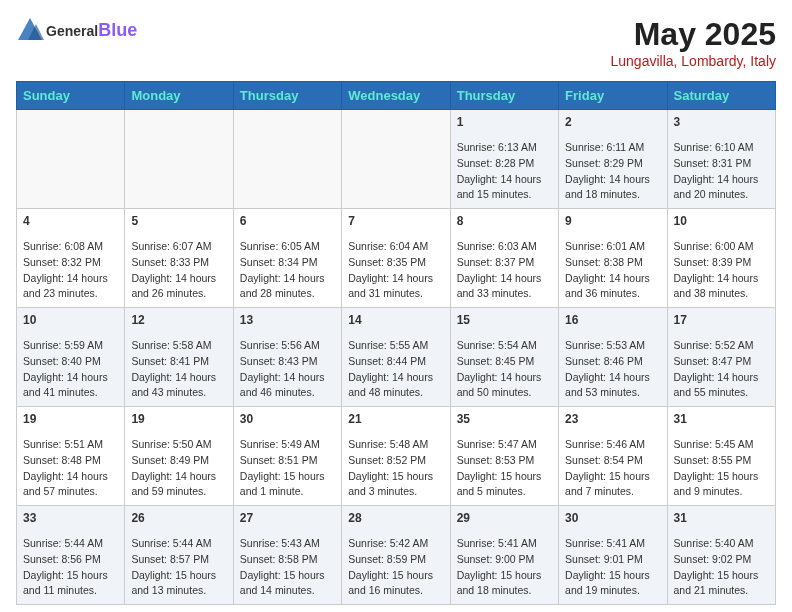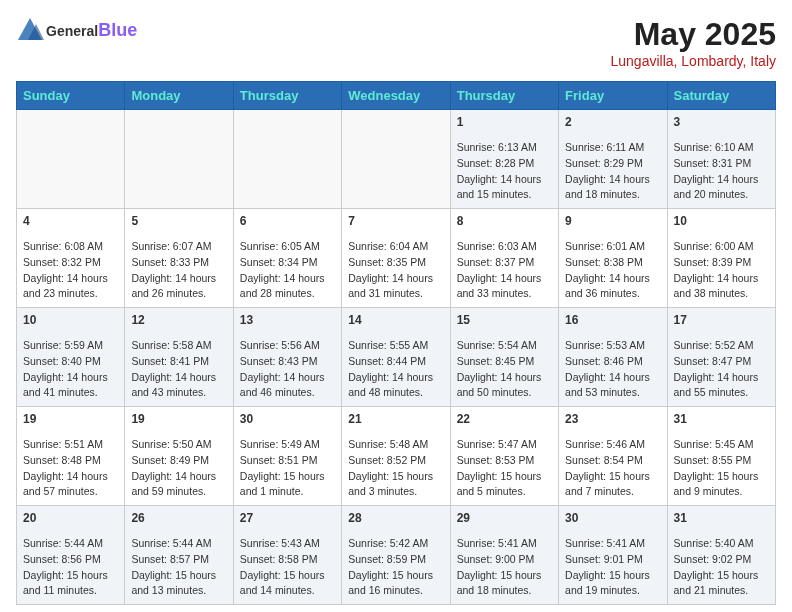--- a/index.html
+++ b/index.html
@@ -208,35 +208,35 @@
         </td>
         <td>
           <span class="day-number">30</span>
           <div class="day-info">Sunrise: 5:49 AM<br>Sunset: 8:51 PM<br>Daylight: 15 hours<br>and 1 minute.</div>
         </td>
         <td>
           <span class="day-number">21</span>
           <div class="day-info">Sunrise: 5:48 AM<br>Sunset: 8:52 PM<br>Daylight: 15 hours<br>and 3 minutes.</div>
         </td>
         <td>
-          <span class="day-number">22</span>
+          <span class="day-number">35</span>
           <div class="day-info">Sunrise: 5:47 AM<br>Sunset: 8:53 PM<br>Daylight: 15 hours<br>and 5 minutes.</div>
         </td>
         <td>
           <span class="day-number">23</span>
           <div class="day-info">Sunrise: 5:46 AM<br>Sunset: 8:54 PM<br>Daylight: 15 hours<br>and 7 minutes.</div>
         </td>
         <td>
           <span class="day-number">31</span>
           <div class="day-info">Sunrise: 5:45 AM<br>Sunset: 8:55 PM<br>Daylight: 15 hours<br>and 9 minutes.</div>
         </td>
       </tr>
       <tr>
         <td>
-          <span class="day-number">20</span>
+          <span class="day-number">33</span>
           <div class="day-info">Sunrise: 5:44 AM<br>Sunset: 8:56 PM<br>Daylight: 15 hours<br>and 11 minutes.</div>
         </td>
         <td>
           <span class="day-number">26</span>
           <div class="day-info">Sunrise: 5:44 AM<br>Sunset: 8:57 PM<br>Daylight: 15 hours<br>and 13 minutes.</div>
         </td>
         <td>
           <span class="day-number">27</span>
           <div class="day-info">Sunrise: 5:43 AM<br>Sunset: 8:58 PM<br>Daylight: 15 hours<br>and 14 minutes.</div>
         </td>

